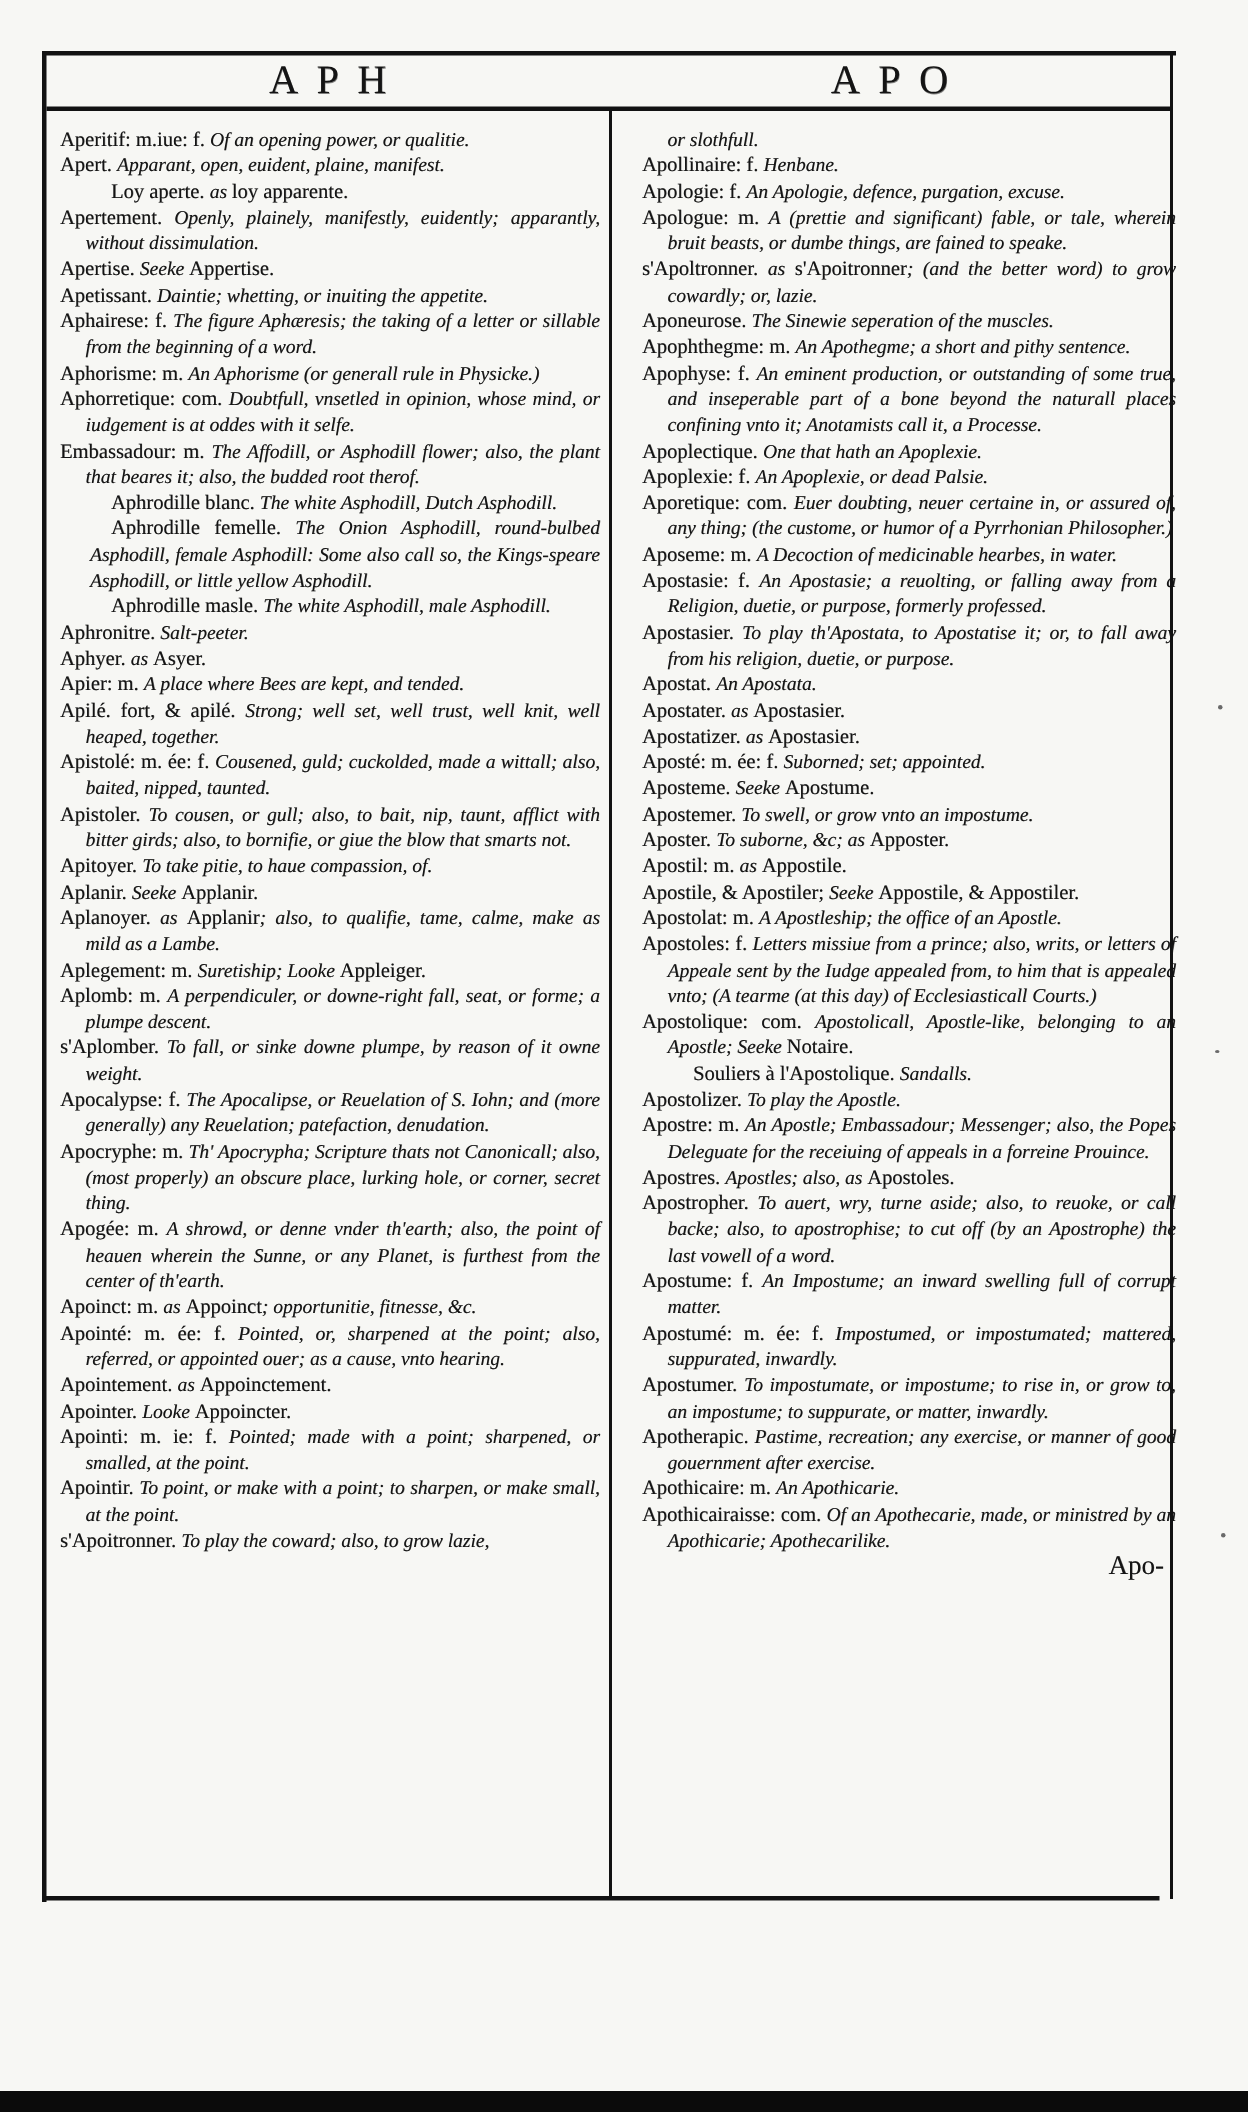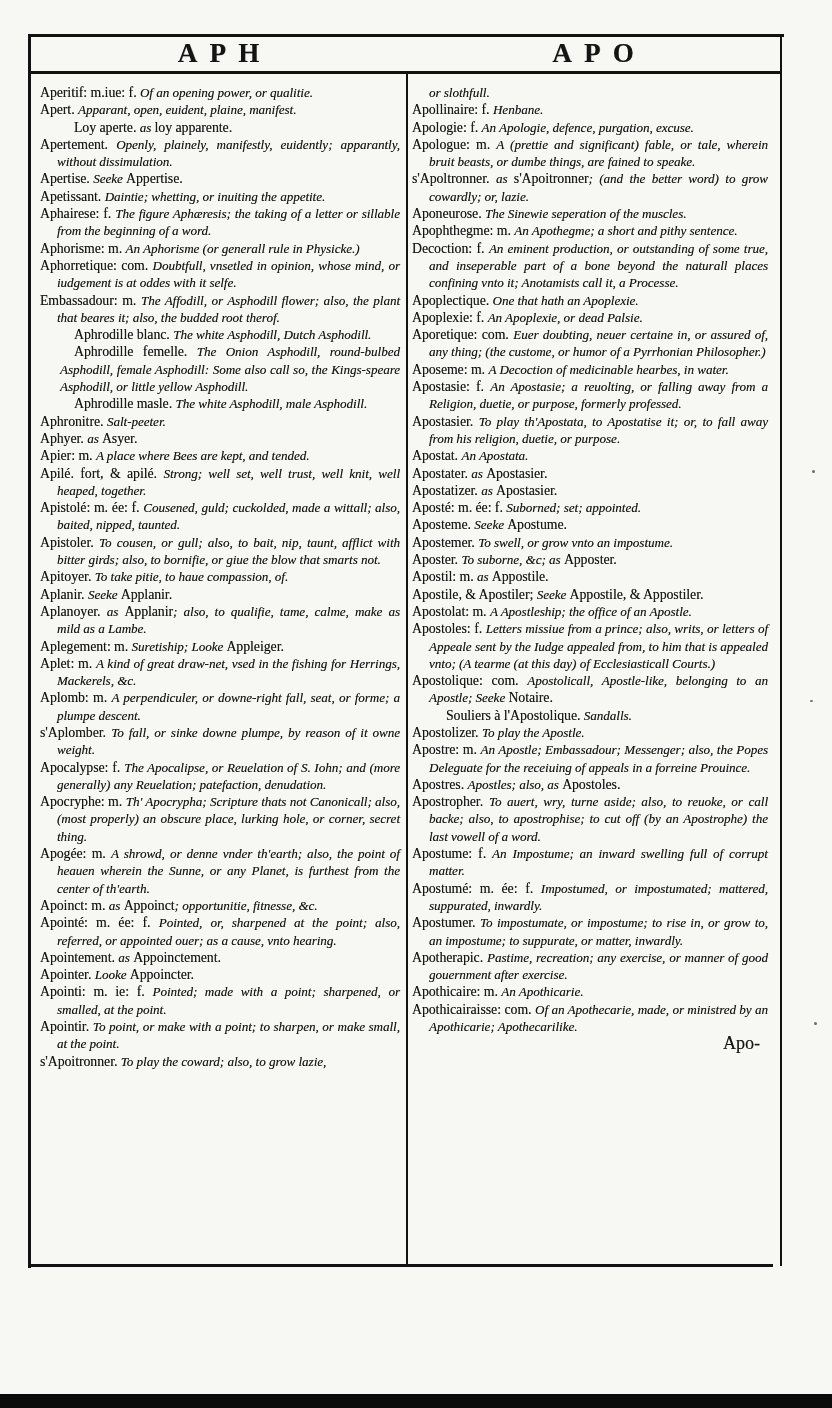--- a/index.html
+++ b/index.html
@@ -20,30 +20,30 @@
   #col-divider  { left:406px; top:74px;   width:2px;   height:1192px; }
   #bottom-rule  { left:29px;  top:1264px; width:744px; height:3px; }
   #scan-strip   { left:0;     top:1394px; width:832px; height:14px; background:#0b0b0b; }
   .speck { position:absolute; background:#6a6a6a; border-radius:50%; }
   #speck-1 { left:812px; top:470px;  width:3px; height:3px; }
   #speck-2 { left:810px; top:700px;  width:3px; height:2px; }
   #speck-3 { left:814px; top:1022px; width:3px; height:3px; }
   
   .col-header {
     position:absolute; top:38px; height:32px;
-    font-size:27px; font-weight:700; letter-spacing:0.45em;
+    font-size:27px; font-weight:400; letter-spacing:0.45em;
     text-align:center; text-indent:0.45em;
     text-shadow:0.4px 0.4px 0 rgba(10,10,10,0.5);
   }
   #header-left  { left:31px;  width:375px; }
   #header-right { left:406px; width:374px; }
   
   .col { position:absolute; top:84px; }
   #col-left  { left:40px;  width:360px; }
-  #col-right { left:412px; width:356px; }
+  #col-right { left:428px; width:356px; }
   p.entry {
     margin:0;
     font-size:13px; line-height:17.3px;
     text-align:justify;
     padding-left:17px; text-indent:-17px;
     text-shadow:0.25px 0.25px 0.2px rgba(18,18,18,0.5);
   }
   p.entry.sub  { padding-left:20px; text-indent:14px; }
   p.entry.cont { padding-left:17px; text-indent:0; }
   p.entry .r { font-style:normal; font-size:13.7px; }
@@ -84,21 +84,20 @@
     <p class="entry"><span class="r">Aphronitre. </span><span class="i">Salt-peeter.</span></p>
     <p class="entry"><span class="r">Aphyer. </span><span class="i">as </span><span class="r">Asyer.</span></p>
     <p class="entry"><span class="r">Apier: m. </span><span class="i">A place where Bees are kept, and tended.</span></p>
     <p class="entry"><span class="r">Apilé. fort, &amp; apilé. </span><span class="i">Strong; well set, well trust, well knit, well heaped, together.</span></p>
     <p class="entry"><span class="r">Apistolé: m. ée: f. </span><span class="i">Cousened, guld; cuckolded, made a wittall; also, baited, nipped, taunted.</span></p>
     <p class="entry"><span class="r">Apistoler. </span><span class="i">To cousen, or gull; also, to bait, nip, taunt, afflict with bitter girds; also, to bornifie, or giue the blow that smarts not.</span></p>
     <p class="entry"><span class="r">Apitoyer. </span><span class="i">To take pitie, to haue compassion, of.</span></p>
     <p class="entry"><span class="r">Aplanir. </span><span class="i">Seeke </span><span class="r">Applanir.</span></p>
     <p class="entry"><span class="r">Aplanoyer. </span><span class="i">as </span><span class="r">Applanir</span><span class="i">; also, to qualifie, tame, calme, make as mild as a Lambe.</span></p>
     <p class="entry"><span class="r">Aplegement: m. </span><span class="i">Suretiship; Looke </span><span class="r">Appleiger.</span></p>
-    <p class="entry"><span class="r">Aplet: m. </span><span class="i">A kind of great draw-net, vsed in the fishing for Herrings, Mackerels, &amp;c.</span></p>
     <p class="entry"><span class="r">Aplomb: m. </span><span class="i">A perpendiculer, or downe-right fall, seat, or forme; a plumpe descent.</span></p>
     <p class="entry"><span class="r">s'Aplomber. </span><span class="i">To fall, or sinke downe plumpe, by reason of it owne weight.</span></p>
     <p class="entry"><span class="r">Apocalypse: f. </span><span class="i">The Apocalipse, or Reuelation of S. Iohn; and (more generally) any Reuelation; patefaction, denudation.</span></p>
     <p class="entry"><span class="r">Apocryphe: m. </span><span class="i">Th' Apocrypha; Scripture thats not Canonicall; also, (most properly) an obscure place, lurking hole, or corner, secret thing.</span></p>
     <p class="entry"><span class="r">Apogée: m. </span><span class="i">A shrowd, or denne vnder th'earth; also, the point of heauen wherein the Sunne, or any Planet, is furthest from the center of th'earth.</span></p>
     <p class="entry"><span class="r">Apoinct: m. </span><span class="i">as </span><span class="r">Appoinct</span><span class="i">; opportunitie, fitnesse, &amp;c.</span></p>
     <p class="entry"><span class="r">Apointé: m. ée: f. </span><span class="i">Pointed, or, sharpened at the point; also, referred, or appointed ouer; as a cause, vnto hearing.</span></p>
     <p class="entry"><span class="r">Apointement. </span><span class="i">as </span><span class="r">Appoinctement.</span></p>
     <p class="entry"><span class="r">Apointer. </span><span class="i">Looke </span><span class="r">Appoincter.</span></p>
     <p class="entry"><span class="r">Apointi: m. ie: f. </span><span class="i">Pointed; made with a point; sharpened, or smalled, at the point.</span></p>
@@ -106,21 +105,21 @@
     <p class="entry"><span class="r">s'Apoitronner. </span><span class="i">To play the coward; also, to grow lazie,</span></p>
   </div>
 <div class="col" id="col-right">
     <p class="entry cont"><span class="i">or slothfull.</span></p>
     <p class="entry"><span class="r">Apollinaire: f. </span><span class="i">Henbane.</span></p>
     <p class="entry"><span class="r">Apologie: f. </span><span class="i">An Apologie, defence, purgation, excuse.</span></p>
     <p class="entry"><span class="r">Apologue: m. </span><span class="i">A (prettie and significant) fable, or tale, wherein bruit beasts, or dumbe things, are fained to speake.</span></p>
     <p class="entry"><span class="r">s'Apoltronner. </span><span class="i">as </span><span class="r">s'Apoitronner</span><span class="i">; (and the better word) to grow cowardly; or, lazie.</span></p>
     <p class="entry"><span class="r">Aponeurose. </span><span class="i">The Sinewie seperation of the muscles.</span></p>
     <p class="entry"><span class="r">Apophthegme: m. </span><span class="i">An Apothegme; a short and pithy sentence.</span></p>
-    <p class="entry"><span class="r">Decoction: f. </span><span class="i">An eminent production, or outstanding of some true, and inseperable part of a bone beyond the naturall places confining vnto it; Anotamists call it, a Processe.</span></p>
+    <p class="entry"><span class="r">Apophyse: f. </span><span class="i">An eminent production, or outstanding of some true, and inseperable part of a bone beyond the naturall places confining vnto it; Anotamists call it, a Processe.</span></p>
     <p class="entry"><span class="r">Apoplectique. </span><span class="i">One that hath an Apoplexie.</span></p>
     <p class="entry"><span class="r">Apoplexie: f. </span><span class="i">An Apoplexie, or dead Palsie.</span></p>
     <p class="entry"><span class="r">Aporetique: com. </span><span class="i">Euer doubting, neuer certaine in, or assured of, any thing; (the custome, or humor of a Pyrrhonian Philosopher.)</span></p>
     <p class="entry"><span class="r">Aposeme: m. </span><span class="i">A Decoction of medicinable hearbes, in water.</span></p>
     <p class="entry"><span class="r">Apostasie: f. </span><span class="i">An Apostasie; a reuolting, or falling away from a Religion, duetie, or purpose, formerly professed.</span></p>
     <p class="entry"><span class="r">Apostasier. </span><span class="i">To play th'Apostata, to Apostatise it; or, to fall away from his religion, duetie, or purpose.</span></p>
     <p class="entry"><span class="r">Apostat. </span><span class="i">An Apostata.</span></p>
     <p class="entry"><span class="r">Apostater. </span><span class="i">as </span><span class="r">Apostasier.</span></p>
     <p class="entry"><span class="r">Apostatizer. </span><span class="i">as </span><span class="r">Apostasier.</span></p>
     <p class="entry"><span class="r">Aposté: m. ée: f. </span><span class="i">Suborned; set; appointed.</span></p>

